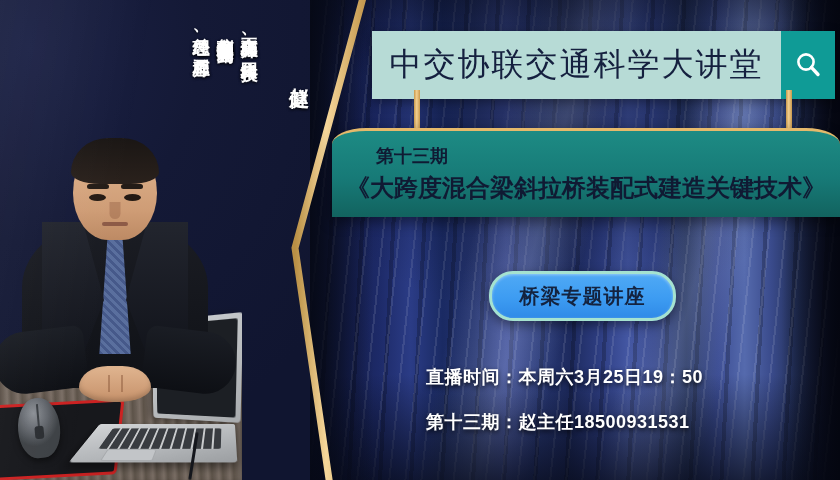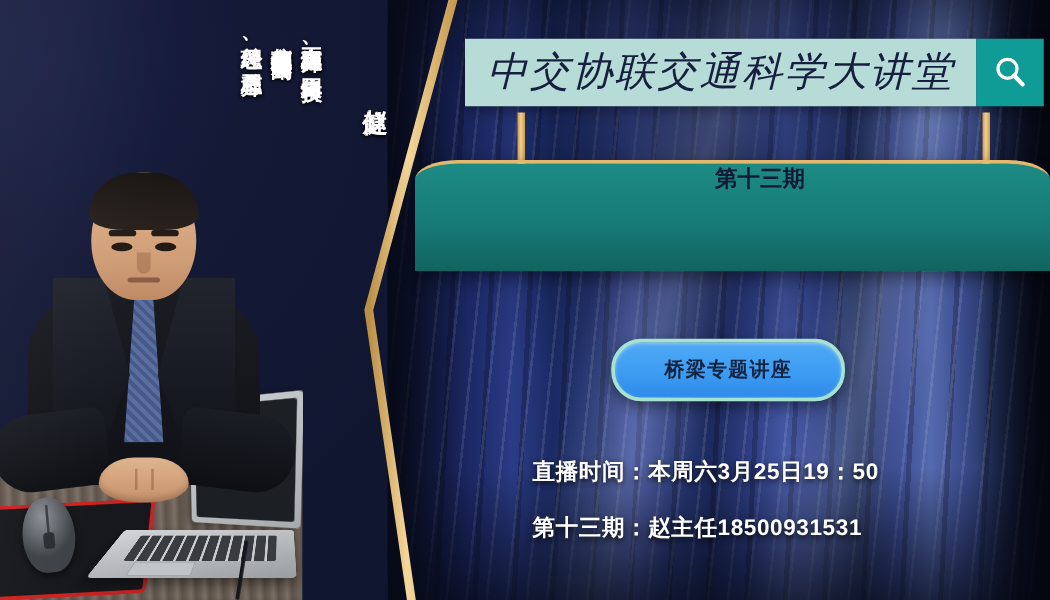--- a/index.html
+++ b/index.html
@@ -206,24 +206,23 @@
       linear-gradient(270deg,rgba(4,6,16,1) 0%,rgba(4,6,16,0) 11%),
       linear-gradient(0deg,rgba(6,9,22,.75) 0%,rgba(6,9,22,0) 22%),
       linear-gradient(180deg,rgba(6,9,22,.55) 0%,rgba(6,9,22,0) 16%);
   }
 
   
   .chevron{position:absolute;left:290px;top:0;width:110px;height:480px;pointer-events:none;}
 
   
   .title-banner{
-    position:absolute;left:372px;top:31px;width:463px;height:54px;
+    position:absolute;left:372px;top:31px;width:463px;height:68px;
     display:flex;align-items:stretch;
     box-shadow:0 3px 10px rgba(0,0,0,.4);
-    font-style:italic;
   }
   .title-bar{
     flex:1;background:#b7dbd6;
     display:flex;align-items:center;justify-content:center;
   }
   .title-text{
     color:#15203f;font-size:32px;font-weight:normal;letter-spacing:2px;
     white-space:nowrap;
   }
   .search-box{
@@ -236,42 +235,42 @@
   #post-left{left:414px;top:90px;height:42px;}
   #post-right{left:786px;top:90px;height:42px;}
 
   
   .subtitle-panel{
     position:absolute;left:332px;top:128px;width:508px;height:86px;
     background:linear-gradient(180deg,#1d8b84 0%,#177a77 55%,#12635f 100%);
     border-top:3px solid #e5b96b;
     border-radius:34px 34px 0 0 / 16px 16px 0 0;
     box-shadow:0 5px 14px rgba(0,0,0,.45);
-    display:flex;flex-direction:row;justify-content:center;
+    display:flex;flex-direction:column;justify-content:center;
     overflow:hidden;
   }
   .subtitle-issue{
     color:#101a33;font-size:18px;font-weight:bold;margin-left:44px;margin-bottom:4px;
   }
   .subtitle-main{
     color:#101a33;font-size:24px;font-weight:bold;text-align:center;
     letter-spacing:0px;white-space:nowrap;
   }
 
   
   .badge{
     position:absolute;left:489px;top:271px;width:181px;height:44px;
     border-radius:24px;
     background:linear-gradient(180deg,#4fa9f5 0%,#3d9cf2 55%,#2f8ae8 100%);
     border:3px solid #a5e2d0;
     box-shadow:0 4px 12px rgba(0,0,0,.45), inset 0 1px 3px rgba(255,255,255,.4);
     display:flex;align-items:center;justify-content:center;
   }
   .badge-text{
-    color:#14233f;font-size:16px;font-weight:bold;letter-spacing:1px;white-space:nowrap;
+    color:#14233f;font-size:20px;font-weight:bold;letter-spacing:1px;white-space:nowrap;
   }
 
   
   .info-line{
     position:absolute;color:#fff;font-size:18px;font-weight:bold;
     letter-spacing:.5px;white-space:nowrap;
     text-shadow:0 2px 5px rgba(0,0,0,.85);
   }
   #info-0{left:426px;top:365px;}
   #info-1{left:426px;top:410px;}
@@ -353,20 +352,21 @@
         <line x1="18.4" y1="17.4" x2="25" y2="24.5" stroke="#ffffff" stroke-width="3.4" stroke-linecap="round"></line>
       </svg>
     </div>
   </div>
 
   <div class="post" id="post-left"></div>
   <div class="post" id="post-right"></div>
 
   <div class="subtitle-panel">
     <div class="subtitle-issue">第十三期</div>
+    <div class="subtitle-main">《大跨度混合梁斜拉桥装配式建造关键技术》</div>
   </div>
 
   <div class="badge">
     <span class="badge-text">桥梁专题讲座</span>
   </div>
 
   <div class="info-line" id="info-0">直播时间：本周六3月25日19：50</div>
   <div class="info-line" id="info-1">第十三期：赵主任18500931531</div>
 
 </div>

